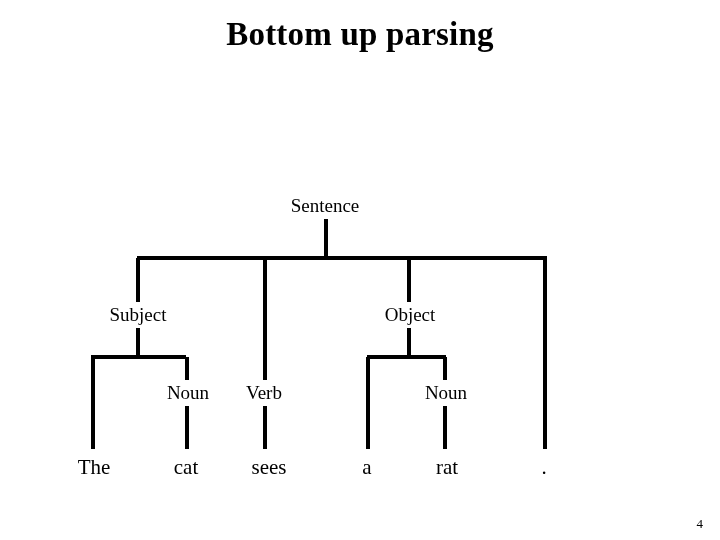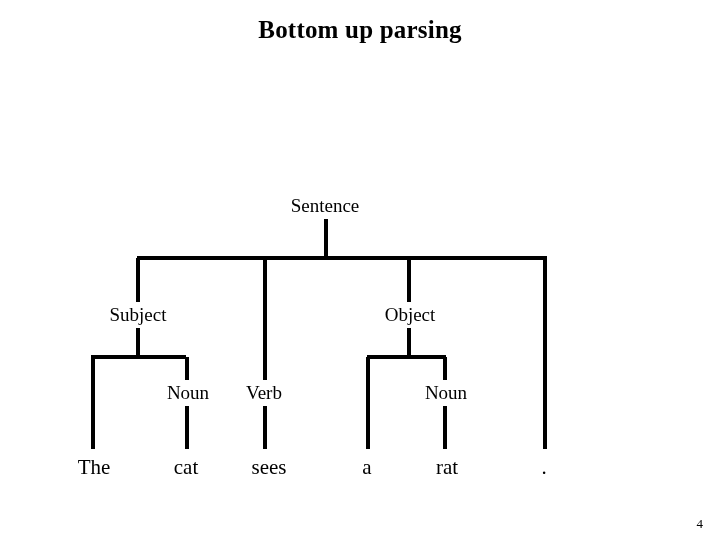--- a/index.html
+++ b/index.html
@@ -23,21 +23,21 @@
     background: #ffffff;
   }
   #slide-title {
     position: absolute;
     left: 0;
     top: 16px;
     width: 720px;
     text-align: center;
     font-family: "Liberation Serif", "DejaVu Serif", serif;
     font-weight: bold;
-    font-size: 25px;
+    font-size: 33px;
     letter-spacing: 0.2px;
     color: #000000;
     white-space: nowrap;
   }
   #tree-svg {
     position: absolute;
     left: 0;
     top: 0;
     width: 720px;
     height: 540px;

